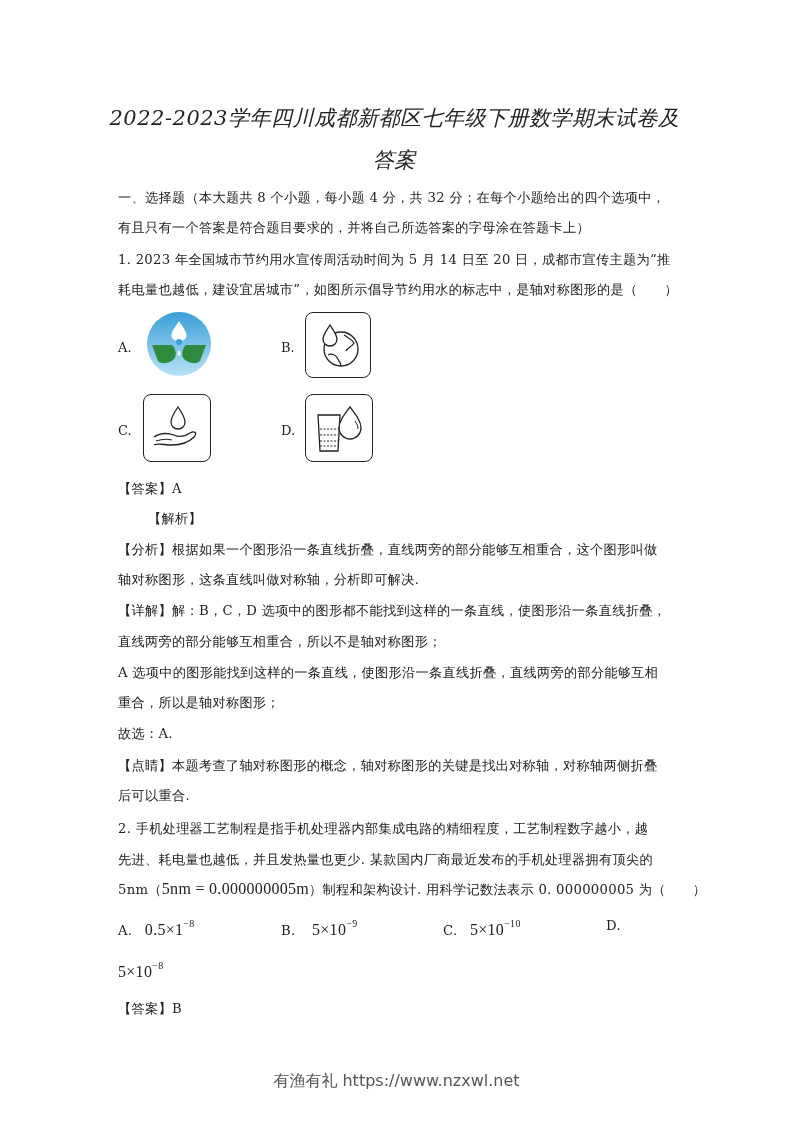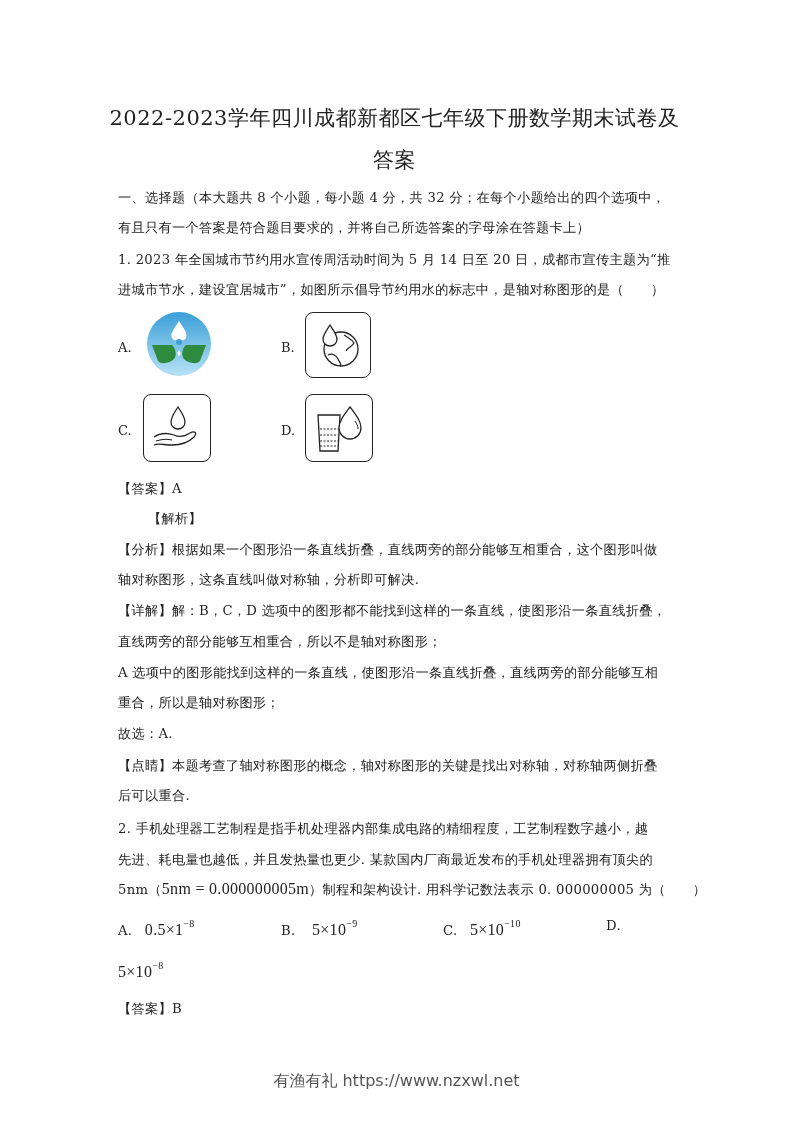--- a/index.html
+++ b/index.html
@@ -4,21 +4,21 @@
   <style>
     html, body { margin: 0; padding: 0; background: #ffffff; }
     body {
       width: 793px; height: 1122px; position: relative; overflow: hidden;
       font-family: "DejaVu Serif", "Liberation Serif", serif;
       color: #1a1a1a;
     }
     .abs { position: absolute; }
     .title {
       position: absolute; left: 0; width: 789px; text-align: center;
-      font-size: 21px; letter-spacing: 0.5px; color: #222;
+      font-size: 21px; letter-spacing: 0.5px; color: #222; font-style: italic;
     }
     .line {
       position: absolute; left: 118px; font-size: 13.2px; white-space: nowrap;
       color: #222; letter-spacing: 0.3px;
     }
     .opt-label { position: absolute; font-size: 13px; color: #222; }
     .icon-box {
       position: absolute; width: 66px; height: 66px; border: 1.5px solid #222;
       border-radius: 8px; background: #fff; box-sizing: border-box;
     }
@@ -35,21 +35,21 @@
 </head>
 <body>
 
 <div class="title" style="top:104px;">2022-2023学年四川成都新都区七年级下册数学期末试卷及</div>
 <div class="title" style="top:146px;">答案</div>
 
 <div class="line" style="top:189px;">一、选择题（本大题共 8 个小题，每小题 4 分，共 32 分；在每个小题给出的四个选项中，</div>
 <div class="line" style="top:219px;">有且只有一个答案是符合题目要求的，并将自己所选答案的字母涂在答题卡上）</div>
 
 <div class="line" style="top:251px;">1. 2023 年全国城市节约用水宣传周活动时间为 5 月 14 日至 20 日，成都市宣传主题为“推</div>
-<div class="line" style="top:281px;">进城市节水，建设宜居城市”，如图所示倡导节约用水的标志中，是轴对称图形的是（　　）</div>
+<div class="line" style="top:281px;">耗电量也越低，建设宜居城市”，如图所示倡导节约用水的标志中，是轴对称图形的是（　　）</div>
 
 <div class="opt-label" style="left:118px; top:340px;">A.</div>
 <div class="abs" style="left:146px; top:311px; width:66px; height:66px;">
   <svg width="66" height="66" viewBox="0 0 66 66">
     <defs>
       <linearGradient id="lg" x1="0" y1="0" x2="0" y2="1">
         <stop offset="0" stop-color="#3a9fd8"></stop>
         <stop offset="1" stop-color="#b8e2f6"></stop>
       </linearGradient>
     </defs>

